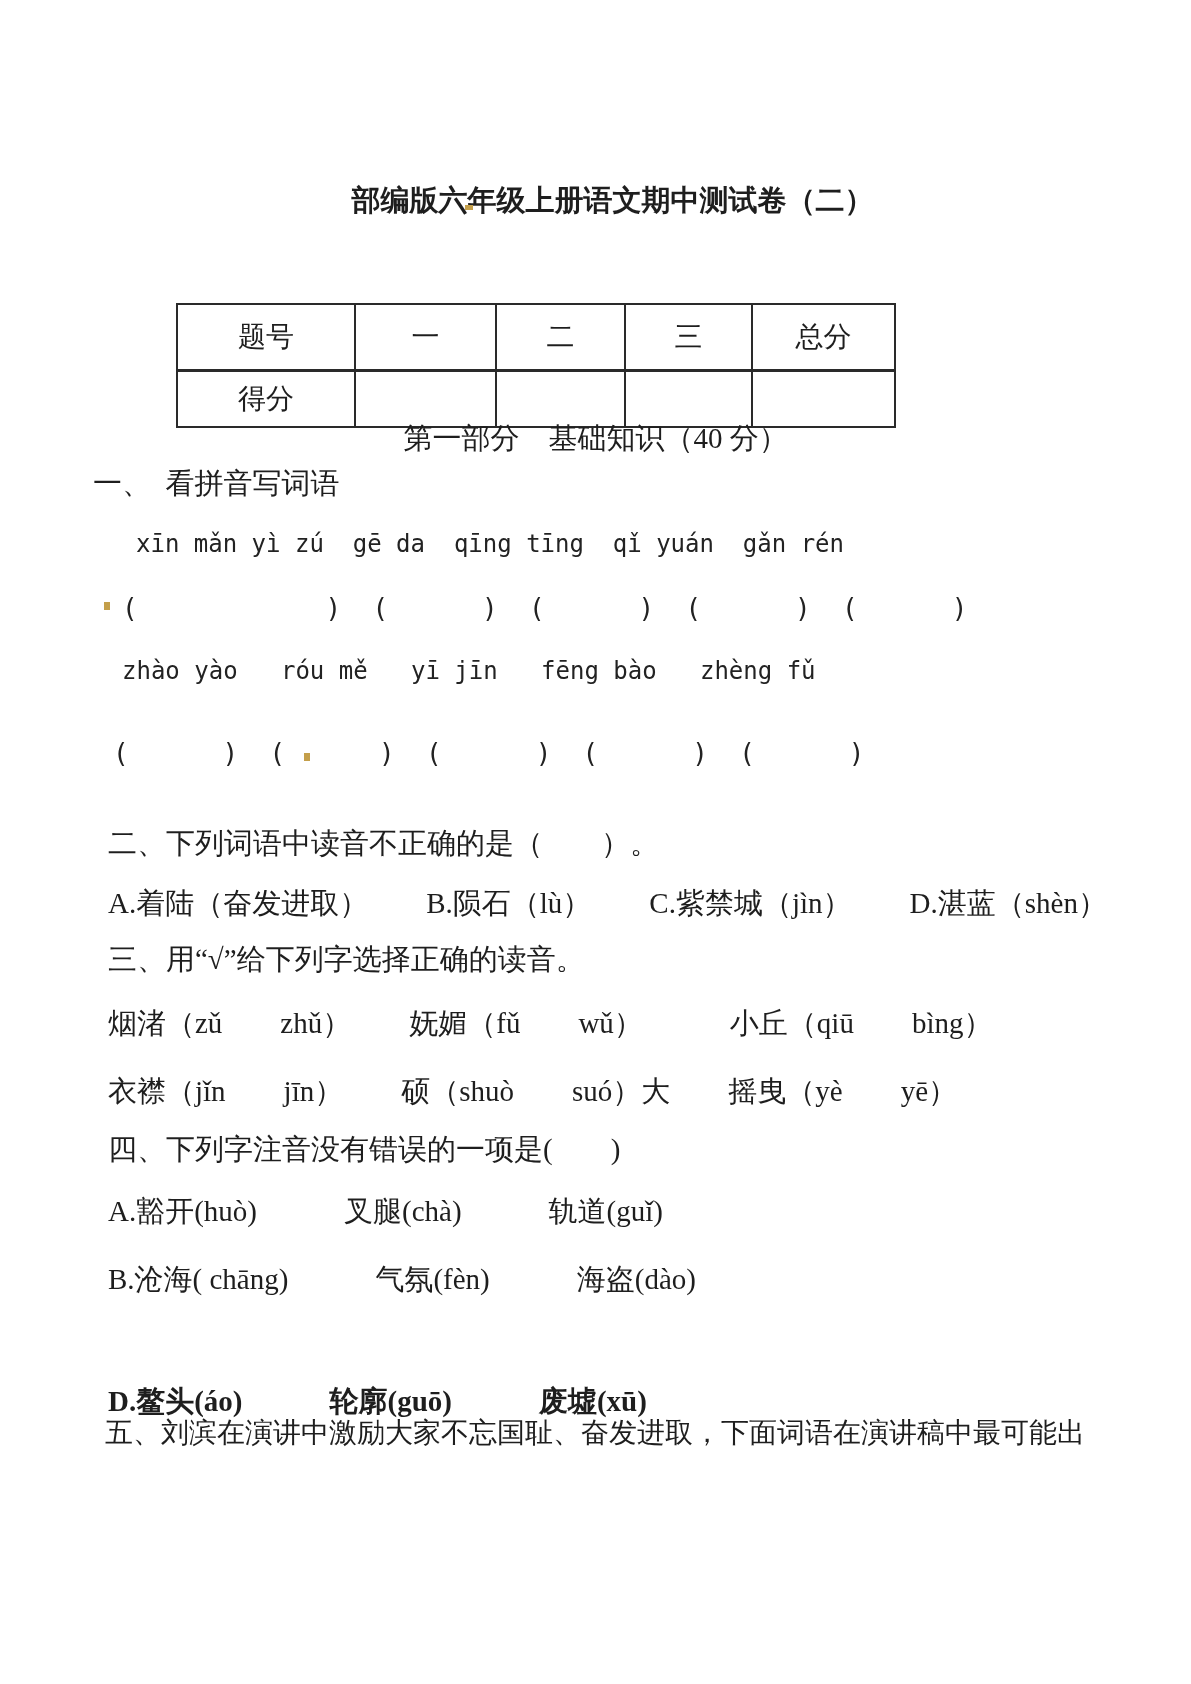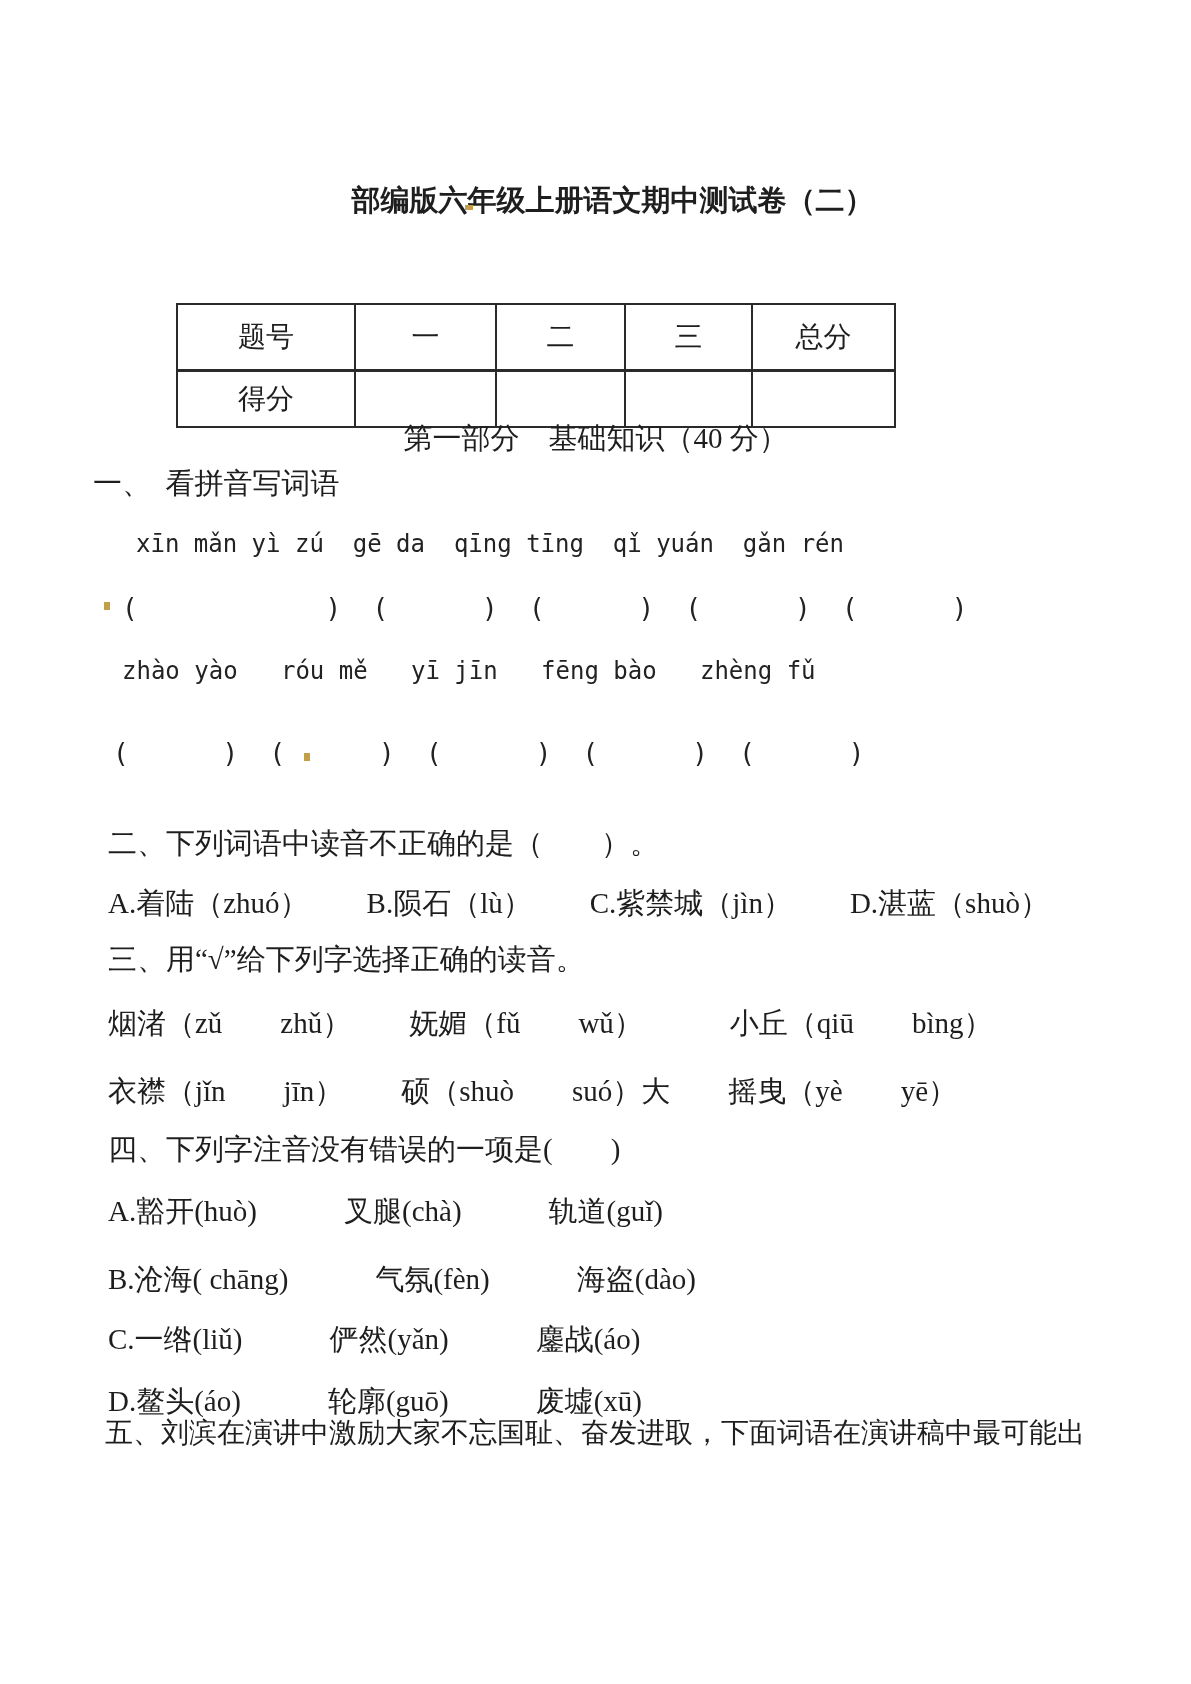--- a/index.html
+++ b/index.html
@@ -96,27 +96,26 @@
   <div class="line mono" style="top:529px; left:136px;">xīn mǎn yì zú  gē da  qīng tīng  qǐ yuán  gǎn rén</div>
   <div class="line mono paren-row" style="top:592px; left:122px;">(            )  (      )  (      )  (      )  (      )</div>
   <div class="line mono" style="top:656px; left:122px;">zhào yào   róu mě   yī jīn   fēng bào   zhèng fǔ</div>
   <div class="line mono paren-row" style="top:737px; left:113px;">(      )  (      )  (      )  (      )  (      )</div>
 
   <div class="ink-dot" style="left:465px; top:205px; width:8px; height:5px;"></div>
   <div class="ink-dot" style="left:104px; top:602px; width:6px; height:8px;"></div>
   <div class="ink-dot" style="left:304px; top:753px; width:6px; height:8px;"></div>
 
   <div class="line" style="top:825px; left:108px;">二、下列词语中读音不正确的是（　　）。</div>
-  <div class="line" style="top:885px; left:108px;">A.着陆（zhuó）　　B.陨石（lù）　　C.紫禁城（jìn）　　D.湛蓝（shuò）</div>
+  <div class="line" style="top:885px; left:108px;">A.着陆（奋发进取）　　B.陨石（lù）　　C.紫禁城（jìn）　　D.湛蓝（shèn）</div>
 
   <div class="line" style="top:941px; left:108px;">三、用“√”给下列字选择正确的读音。</div>
   <div class="line" style="top:1005px; left:108px;">烟渚（zǔ　　zhǔ）　　妩媚（fǔ　　wǔ）　　　小丘（qiū　　bìng）</div>
   <div class="line" style="top:1073px; left:108px;">衣襟（jǐn　　jīn）　　硕（shuò　　suó）大　　摇曳（yè　　yē）</div>
 
   <div class="line" style="top:1131px; left:108px;">四、下列字注音没有错误的一项是(　　)</div>
   <div class="line" style="top:1193px; left:108px;">A.豁开(huò)　　　叉腿(chà)　　　轨道(guǐ)</div>
   <div class="line" style="top:1261px; left:108px;">B.沧海( chāng)　　　气氛(fèn)　　　海盗(dào)</div>
-  <div class="line" style="top:1321px; left:108px;">C.一绺(liǔ)　　　俨然(yǎn)　　　鏖战(áo)</div>
-  <div class="line" style="top:1383px; left:108px;">D.鳌头(áo)　　　轮廓(guō)　　　废墟(xū)</div>
+  <div class="line" style="top:1383px; left:108px;font-weight:bold;">D.鳌头(áo)　　　轮廓(guō)　　　废墟(xū)</div>
 
   <div class="line" style="top:1415px; left:105px; font-size:28px;text-align:center;">五、刘滨在演讲中激励大家不忘国耻、奋发进取，下面词语在演讲稿中最可能出</div>
 
 </div>
 
 </body></html>

